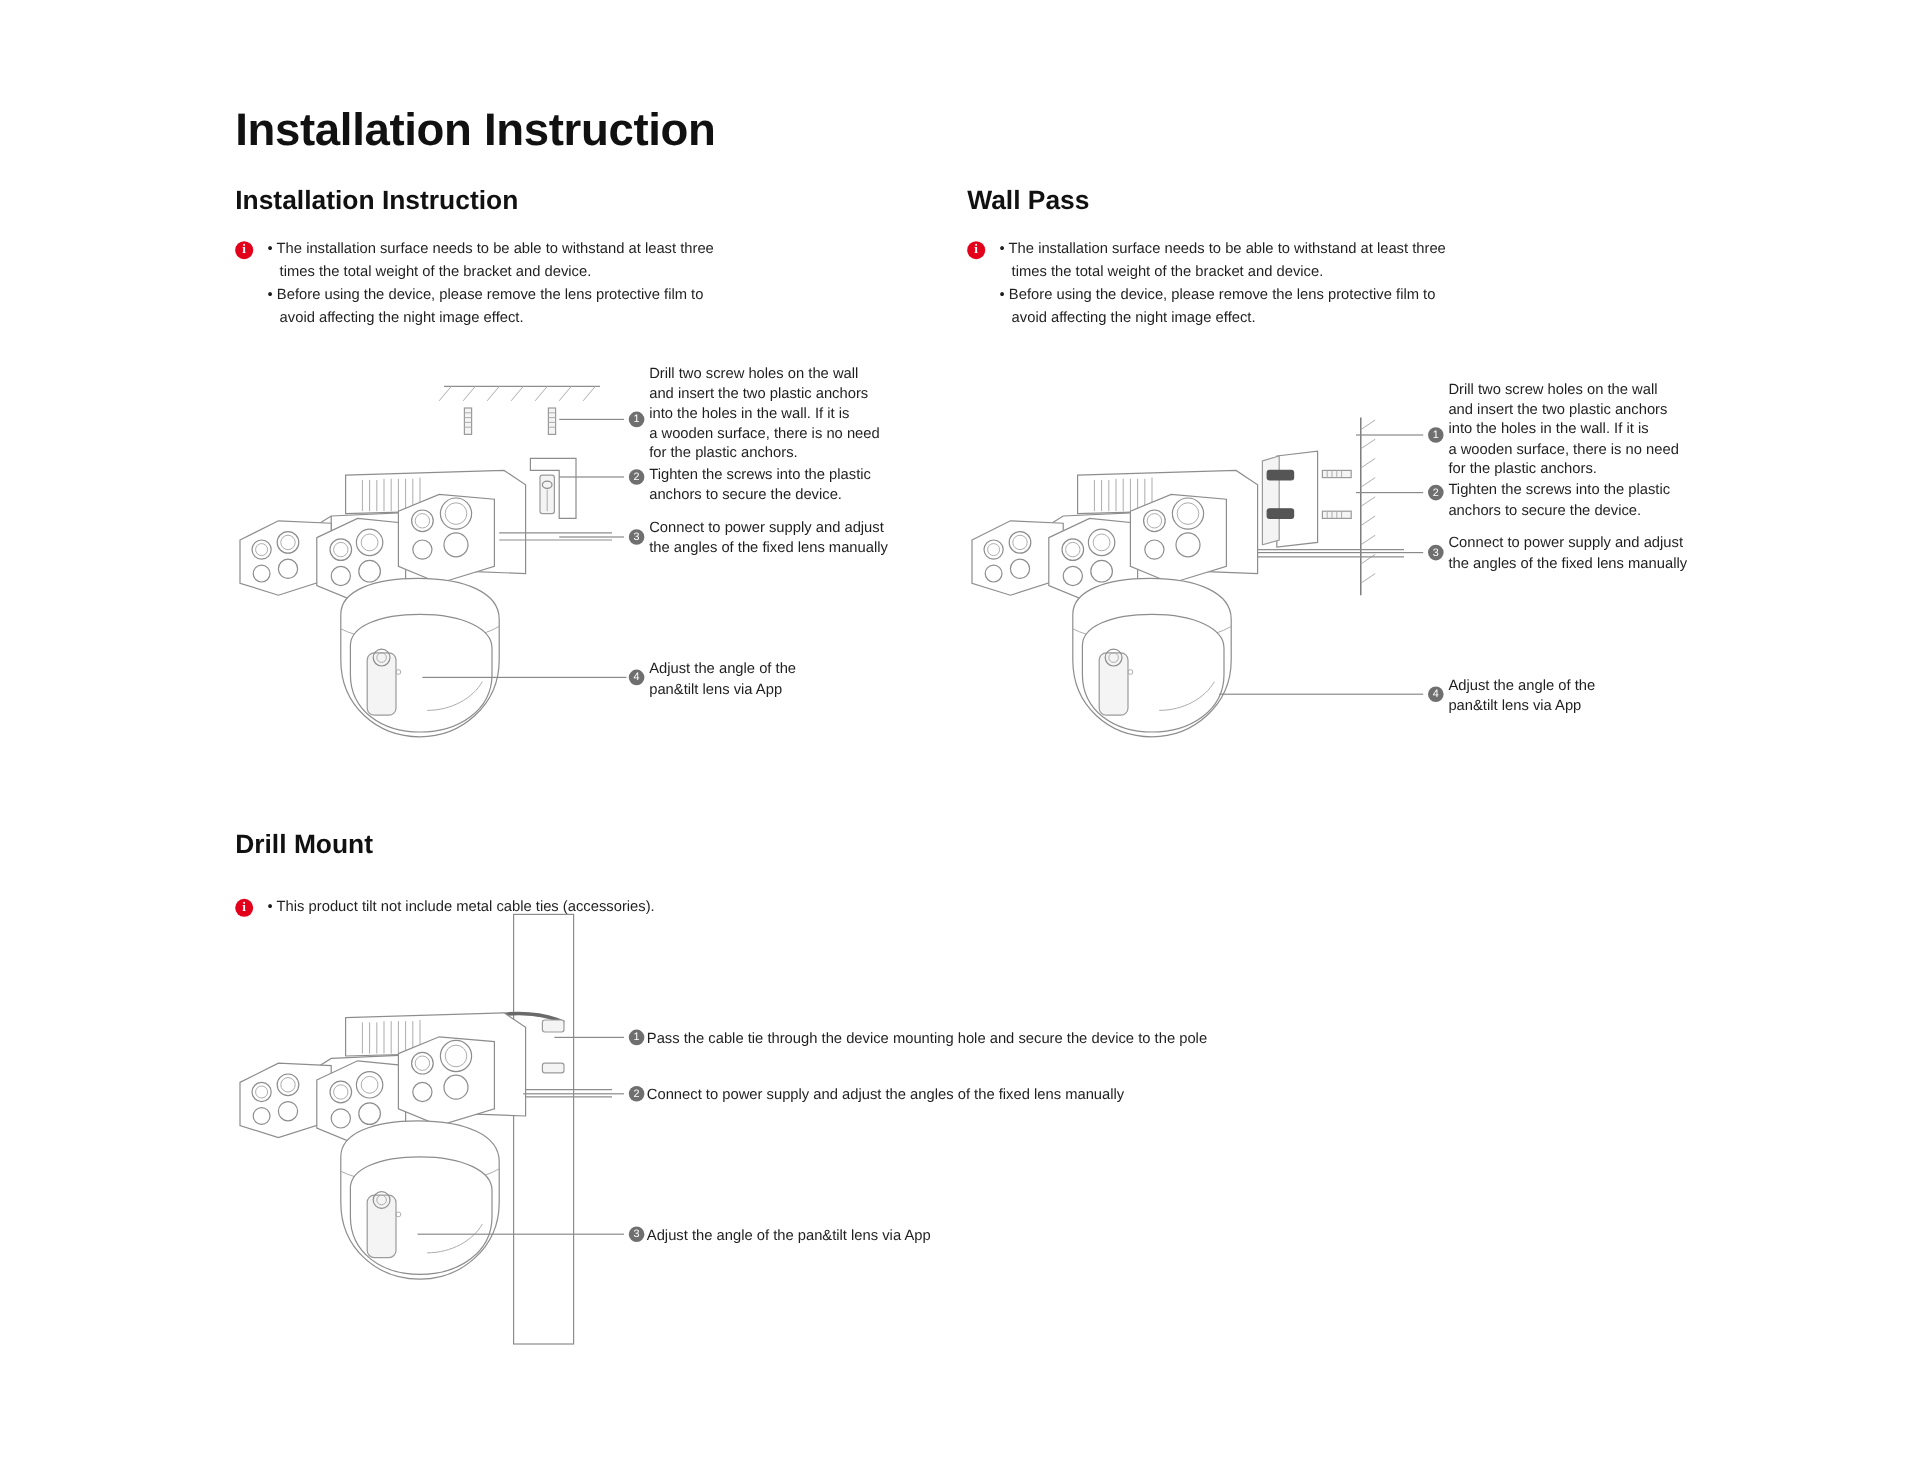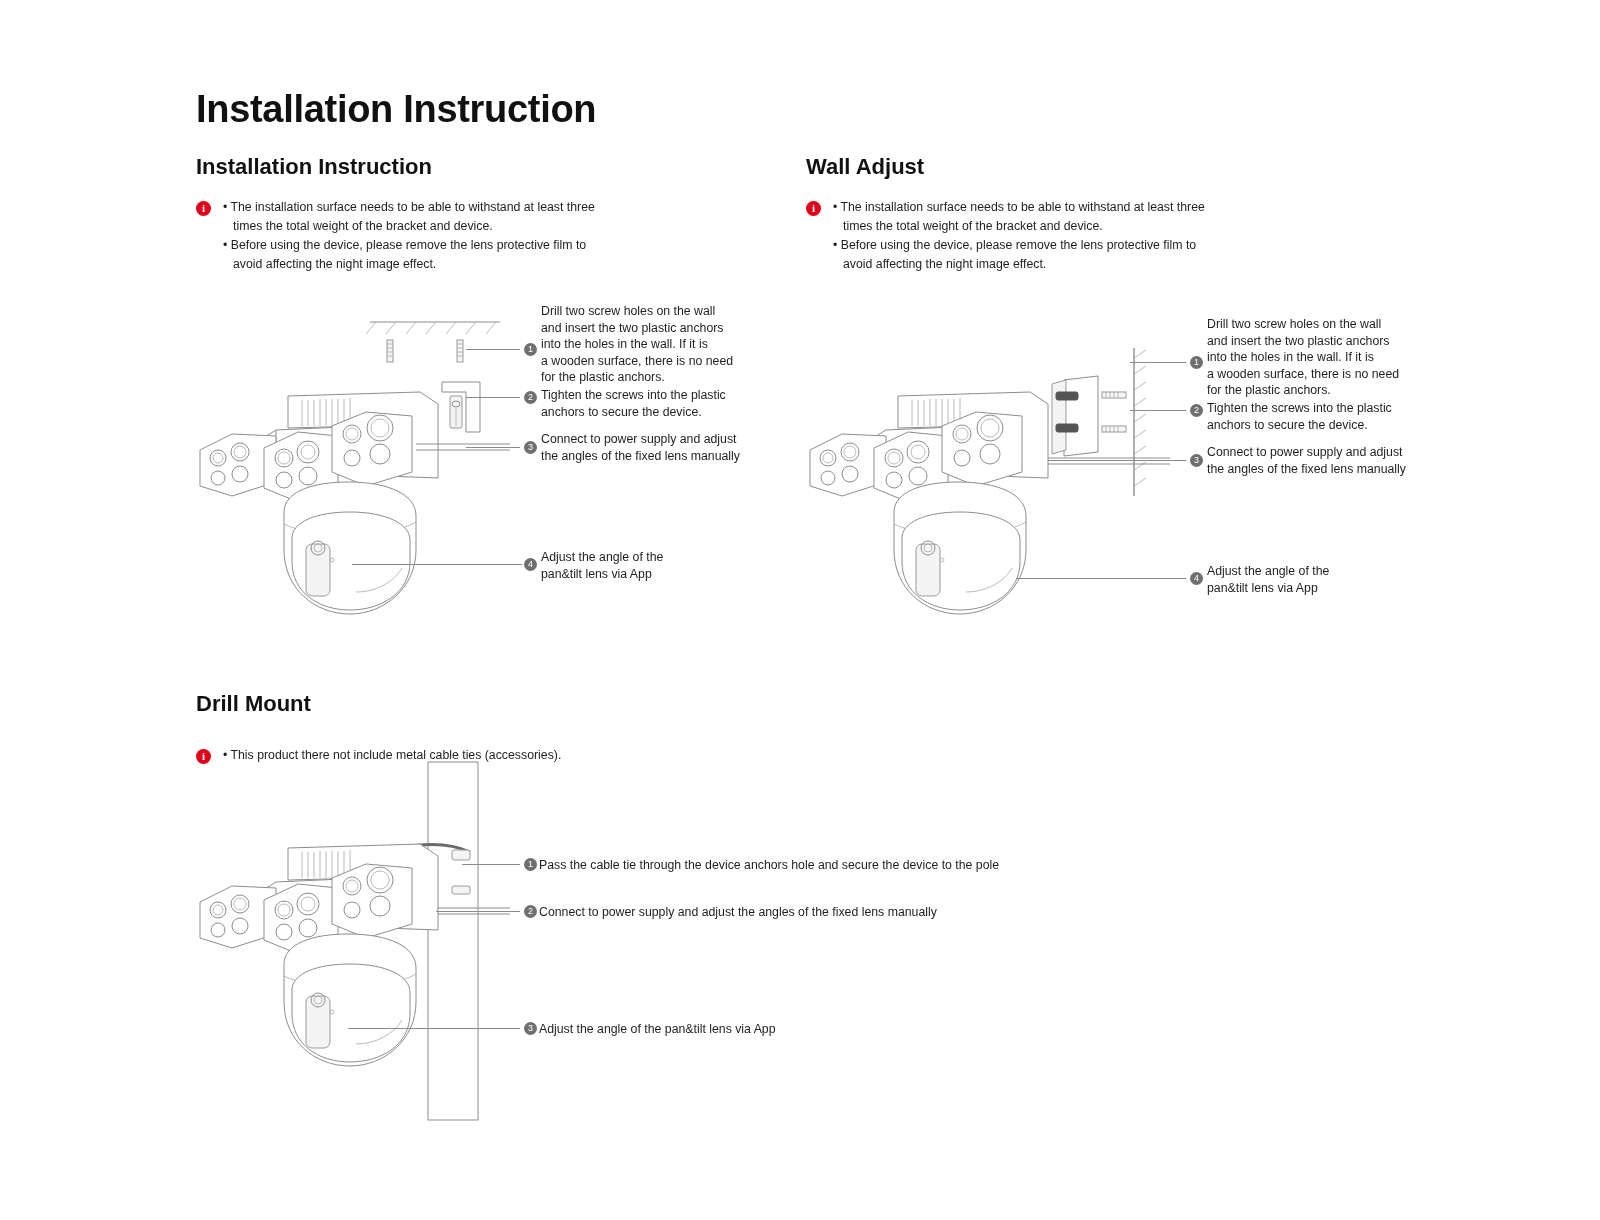--- a/index.html
+++ b/index.html
@@ -105,21 +105,21 @@
   .fill-d { fill: #555; stroke: #555; stroke-width: 1; }
 </style>
 </head>
 <body>
 
 <div class="page">
 
   <div class="main-title">Installation Instruction</div>
 
   <div class="section-title" id="title-left">Installation Instruction</div>
-  <div class="section-title" id="title-right">Wall Adjust</div>
+  <div class="section-title" id="title-right">Wall Pass</div>
   <div class="section-title" id="title-pole">Drill Mount</div>
 
   <div class="note-block" id="note-left">
     <div class="note-icon" style="left:0; top:3px;">i</div>
     <div class="note-lines" style="left:27px; top:0;">
       <div class="ln">• The installation surface needs to be able to withstand at least three</div>
       <div class="ln ind">times the total weight of the bracket and device.</div>
       <div class="ln">• Before using the device, please remove the lens protective film to</div>
       <div class="ln ind">avoid affecting the night image effect.</div>
     </div>
@@ -131,21 +131,21 @@
       <div class="ln">• The installation surface needs to be able to withstand at least three</div>
       <div class="ln ind">times the total weight of the bracket and device.</div>
       <div class="ln">• Before using the device, please remove the lens protective film to</div>
       <div class="ln ind">avoid affecting the night image effect.</div>
     </div>
   </div>
 
   <div class="note-block" id="note-pole">
     <div class="note-icon" style="left:0; top:3px;">i</div>
     <div class="note-lines" style="left:27px; top:0;">
-      <div class="ln">• This product there not include metal cable ties (accessories).</div>
+      <div class="ln">• This product tilt not include metal cable ties (accessories).</div>
     </div>
   </div>
 
   <svg width="560" height="360" viewBox="0 0 560 360" style="position:absolute; left:180px; top:300px;">
 
     <g>
       <line class="dw" x1="190" y1="22" x2="320" y2="22"></line>
       <line class="dw-thin" x1="196" y1="22" x2="186" y2="34"></line>
       <line class="dw-thin" x1="216" y1="22" x2="206" y2="34"></line>
       <line class="dw-thin" x1="236" y1="22" x2="226" y2="34"></line>
@@ -422,21 +422,21 @@
       <circle class="dw-thin" cx="138" cy="260" r="4"></circle>
       <circle class="dw-thin" cx="152" cy="272" r="2"></circle>
       <path class="dw-thin" d="M176 304 C196 304 214 294 222 280"></path>
     </g>
     <line class="dw" x1="258" y1="168" x2="330" y2="168"></line>
     <line class="dw" x1="258" y1="174" x2="330" y2="174"></line>
   </svg>
 
   <div class="num-badge" style="left:524px; top:858px;">1</div>
   <div class="leader" style="left:462px; top:864px; width:58px;"></div>
-  <div class="callout" style="left:539px; top:857px; width:600px;">Pass the cable tie through the device anchors hole and secure the device to the pole</div>
+  <div class="callout" style="left:539px; top:857px; width:600px;">Pass the cable tie through the device mounting hole and secure the device to the pole</div>
 
   <div class="num-badge" style="left:524px; top:905px;">2</div>
   <div class="leader" style="left:436px; top:911px; width:84px;"></div>
   <div class="callout" style="left:539px; top:904px; width:600px;">Connect to power supply and adjust the angles of the fixed lens manually</div>
 
   <div class="num-badge" style="left:524px; top:1022px;">3</div>
   <div class="leader" style="left:348px; top:1028px; width:172px;"></div>
   <div class="callout" style="left:539px; top:1021px; width:600px;">Adjust the angle of the pan&amp;tilt lens via App</div>
 
 </div>

